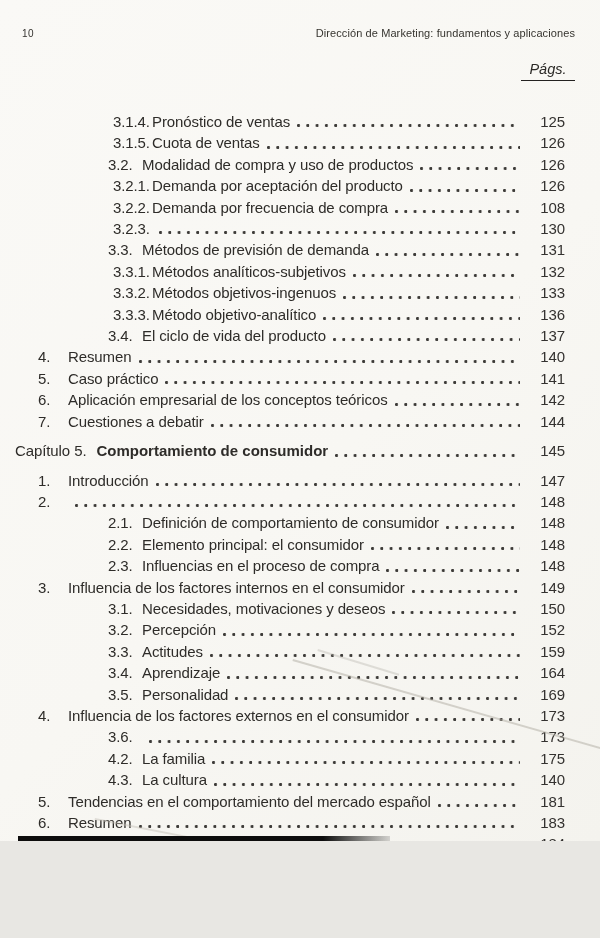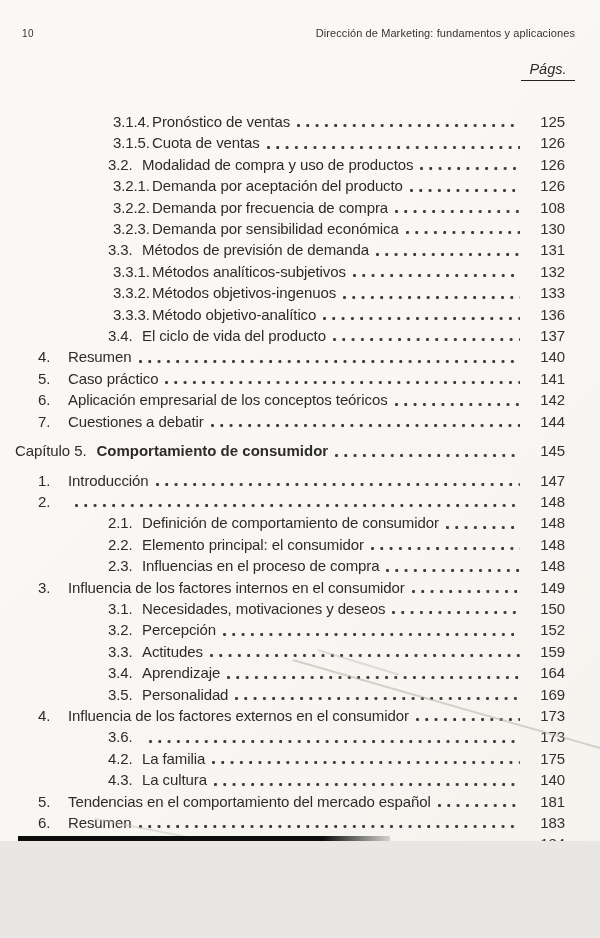--- a/index.html
+++ b/index.html
@@ -101,21 +101,20 @@
       <span class="page">126</span>
     </div>
       <div class="row lvl3">
       <span class="num">3.2.2.</span>
       <span class="title">Demanda por frecuencia de compra</span>
       <span class="dots"></span>
       <span class="page">108</span>
     </div>
       <div class="row lvl3">
       <span class="num">3.2.3.</span>
-      <span class="title">Demanda por sensibilidad económica</span>
       <span class="dots"></span>
       <span class="page">130</span>
     </div>
       <div class="row lvl2">
       <span class="num">3.3.</span>
       <span class="title">Métodos de previsión de demanda</span>
       <span class="dots"></span>
       <span class="page">131</span>
     </div>
       <div class="row lvl3">

